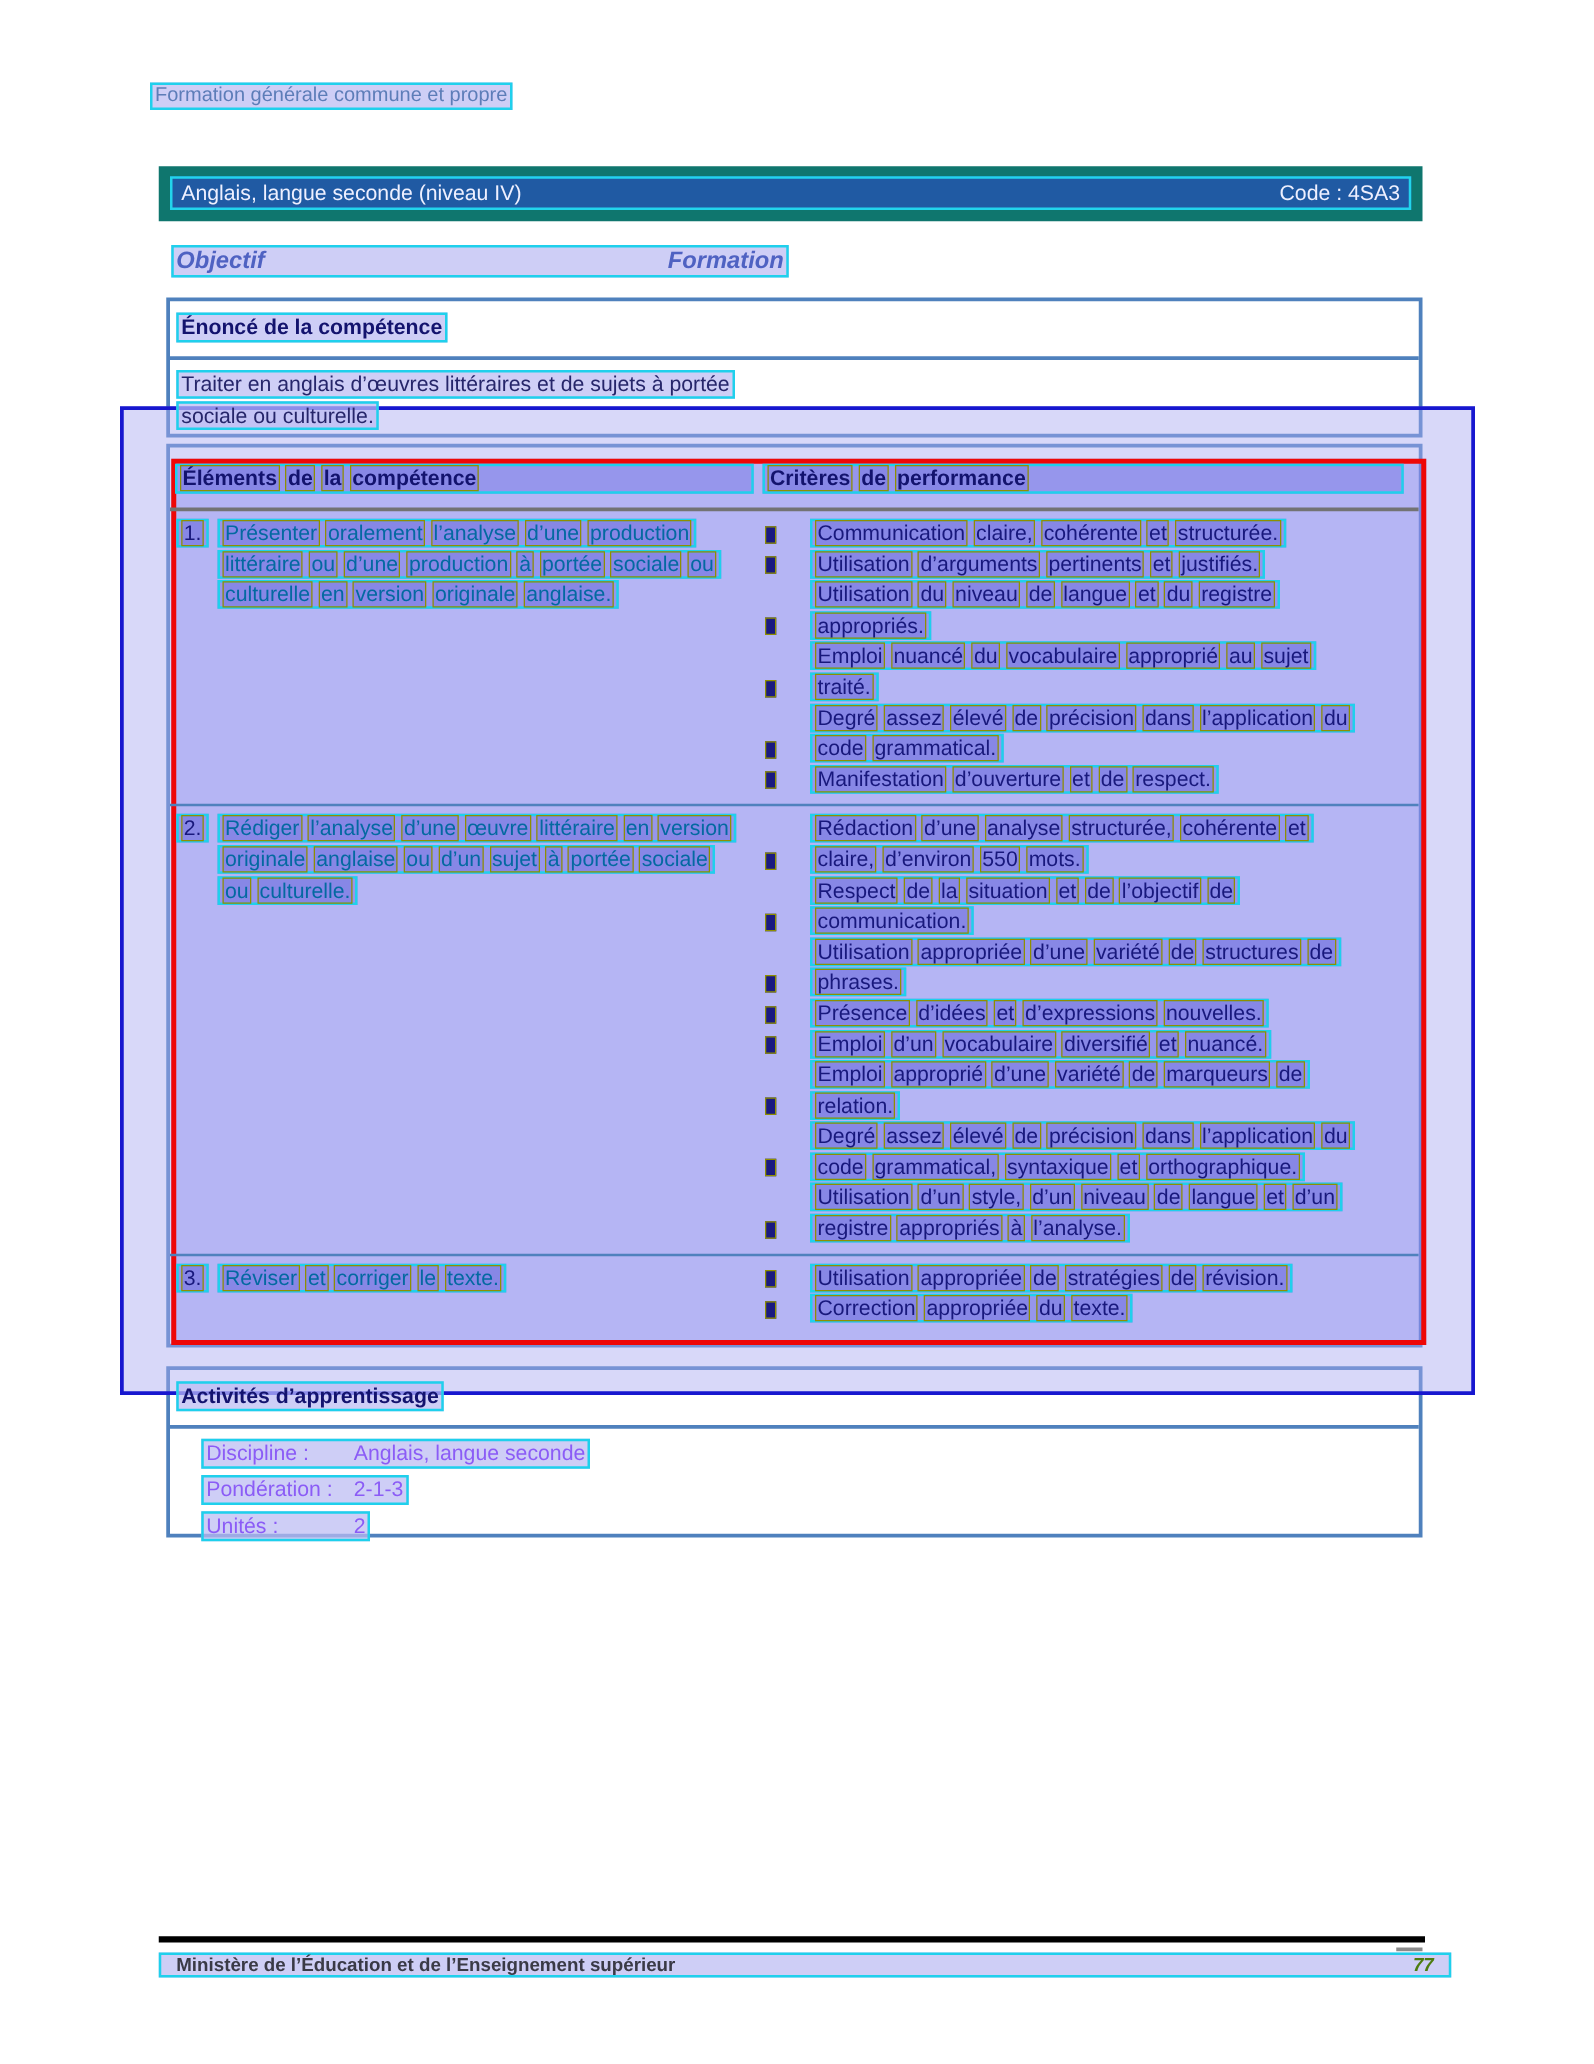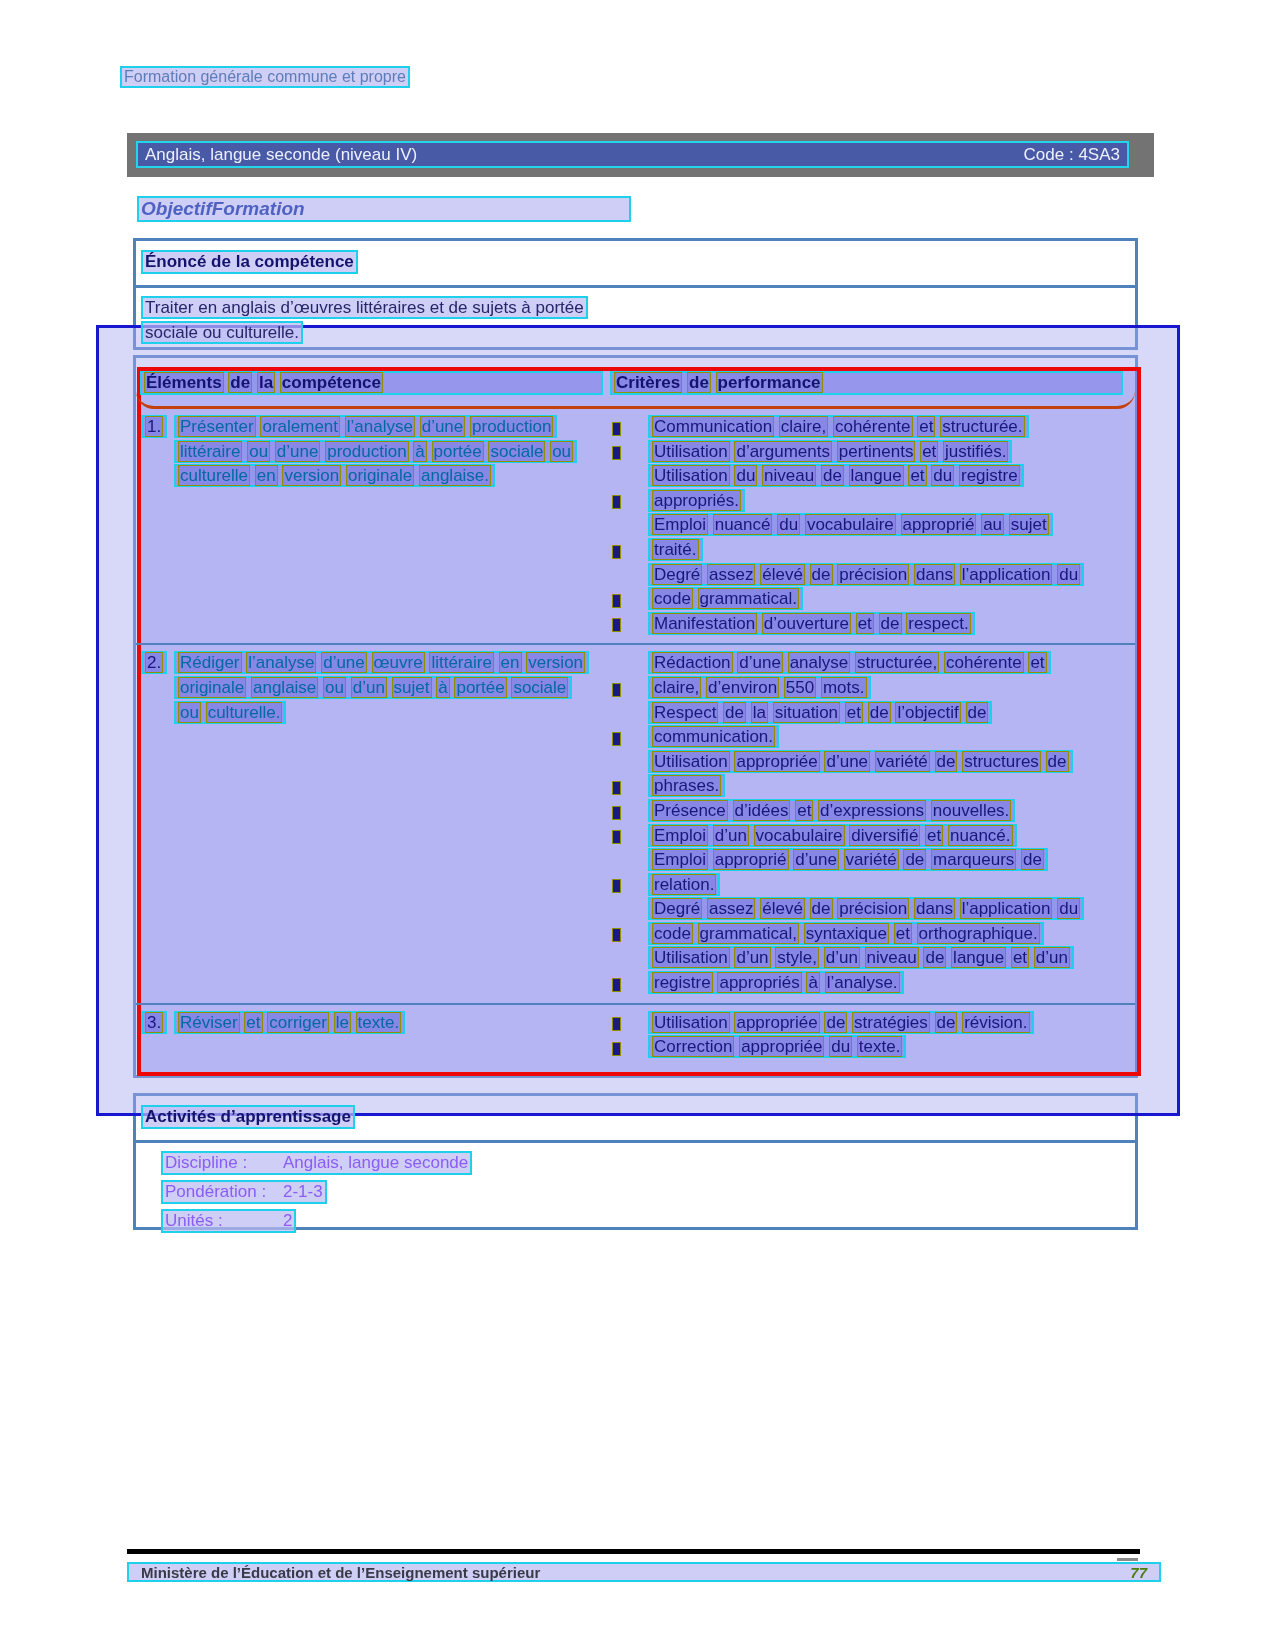--- a/index.html
+++ b/index.html
@@ -20,44 +20,44 @@
   .band{border:2px solid #1fd0ec;-webkit-box-decoration-break:clone;box-decoration-break:clone;padding:0 2px;}
   .band.light{background:rgba(187,187,243,.72);}
   .band.dark{background:rgba(104,104,226,.40);}
   .w{border:1px solid #8f8f00;background:rgba(96,96,216,.28);padding:0 1px;}
 
   
   .breadcrumb{position:absolute;left:120px;top:66px;font-size:16px;color:#5d7db8;}
   .breadcrumb .band{display:inline-block;}
 
   
-  .titlebar{position:absolute;left:127px;top:133px;width:1011px;height:44px;background:#737373;padding-left:16px;}
+  .titlebar{position:absolute;left:127px;top:133px;width:1011px;height:44px;background:#0f766e;}
   .titlebar-band{position:absolute;left:9px;top:8px;width:975px;height:23px;
                  background:rgba(44,72,198,.60);border:2px solid #22d4ec;
                  display:flex;justify-content:space-between;align-items:center;
                  padding:0 7px;color:#eef0ff;font-size:17px;z-index:3;}
 
   
   .objectif-band{position:absolute;left:137px;top:196px;width:486px;height:22px;
-                 display:flex;justify-content:flex-start;align-items:center;
+                 display:flex;justify-content:space-between;align-items:center;
                  font-size:19px;font-weight:bold;font-style:italic;color:#4f62c2;}
 
   
   .sbox{position:absolute;left:133px;width:1005px;border:3px solid #4f81bd;background:#fff;box-sizing:border-box;}
   .sbox .head-row{border-bottom:3px solid #4f81bd;padding:9px 5px 7px 5px;height:47px;box-sizing:border-box;}
   .head-band{display:inline-block;font-size:17px;font-weight:bold;color:#13136e;}
   #box-enonce{top:238px;height:112px;}
   #box-enonce .body{padding:7px 5px;}
   .enonce-text{display:inline;font-size:17px;line-height:25px;color:#26266a;}
   .enonce-wrap{max-width:468px;}
 
   
   #box-table{top:355px;height:723px;overflow:hidden;}
   .t-header{display:grid;grid-template-columns:470px 1fr;padding:13px 4px 11px 4px;
-            border-bottom:3px solid #c2410c;border-radius:18px;}
+            border-bottom:3px solid #737373;}
   .t-header .hcell{font-size:17px;font-weight:bold;color:#13136e;}
   .t-header .hband{display:inline-block;}
   .t-header .hcell.left .hband{min-width:455px;}
   .t-header .hcell.right .hband{min-width:505px;}
   .t-row{display:grid;grid-template-columns:470px 1fr;border-bottom:2px solid #4f81bd;
          padding:6px 0 7px 0;}
   .t-row:last-child{border-bottom:none;}
   .cell-el{display:flex;align-items:flex-start;padding-left:5px;}
   .num{flex:none;width:33px;font-size:17px;line-height:24.6px;color:#18187c;}
   .el-text{width:412px;font-size:17px;line-height:24.6px;color:#0369a1;}

